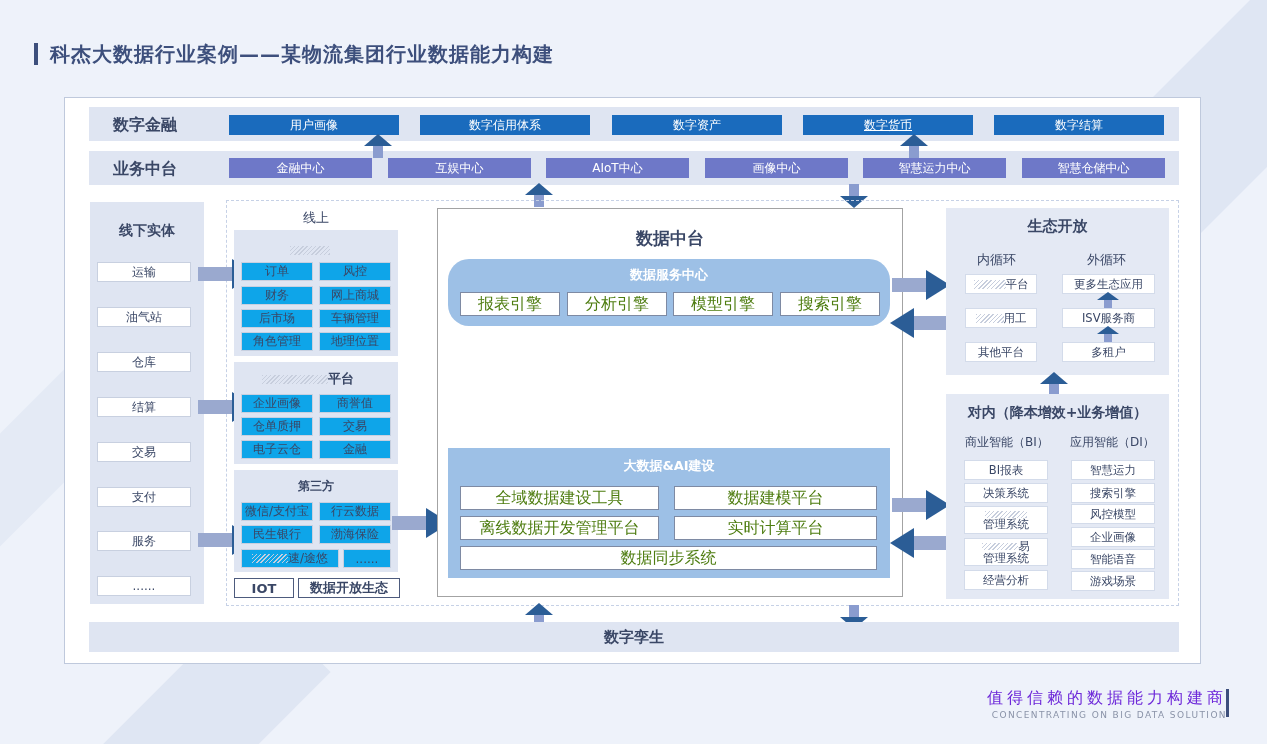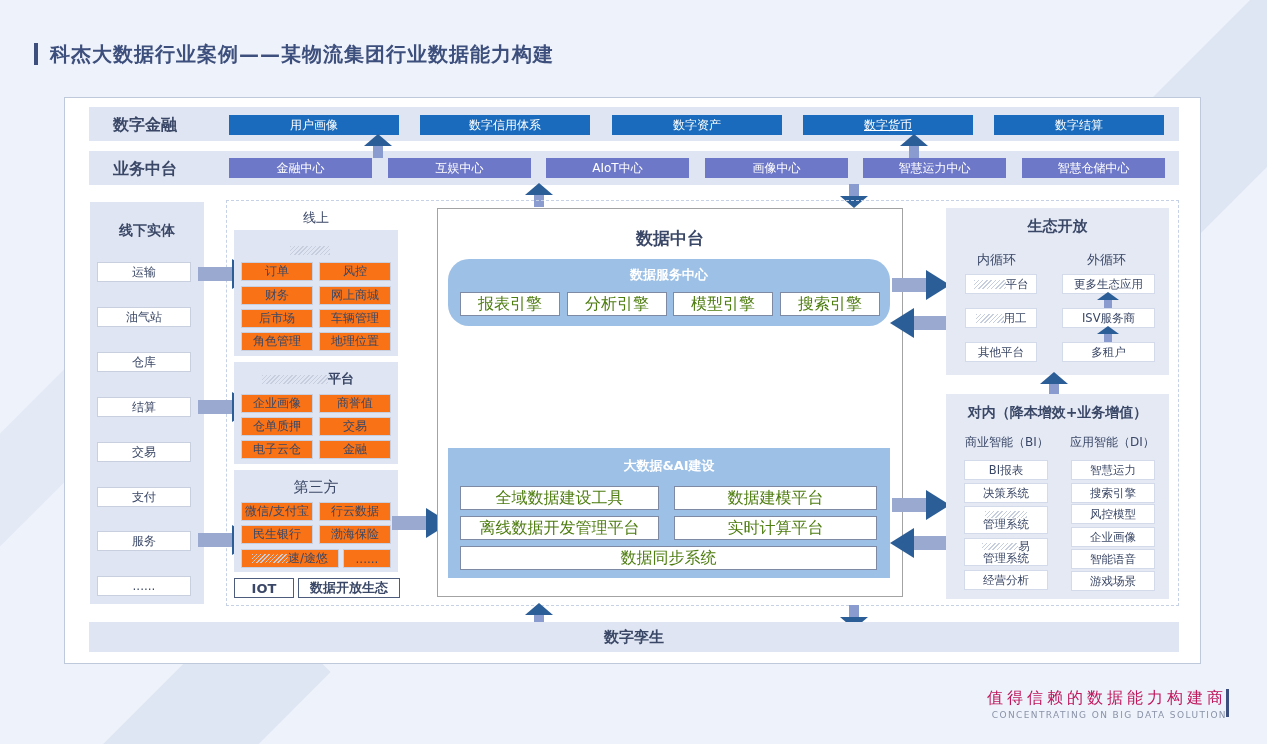--- a/index.html
+++ b/index.html
@@ -37,26 +37,26 @@
 
   .offline { position: absolute; left: 90px; top: 202px; width: 114px; height: 402px; background: #dfe5f2; }
   .offline .hd { position: absolute; left: 0; width: 100%; top: 20px; text-align: center; font-weight: bold; font-size: 14px; }
   .off-item {
     position: absolute; left: 7px; width: 94px; height: 20px; background: #fff; border: 1px solid #c8d0e0;
     font-size: 12px; display: flex; align-items: center; justify-content: center; color: #3a4766;
   }
 
   .sub-area { position: absolute; background: #dfe5f2; }
   .cell {
-    position: absolute; background: #f97316; border: 1px solid #c8d0e0; font-size: 12px;
+    position: absolute; background: #0ea5e9; border: 1px solid #c8d0e0; font-size: 12px;
     display: flex; align-items: center; justify-content: center; color: #3a4766; white-space: nowrap;
   }
   .masked { display: inline-block; width: 40px; height: 9px;
     background: repeating-linear-gradient(135deg, #c7cedd 0 1px, transparent 1px 3px); vertical-align: middle; }
-  .sub-hd { position: absolute; font-size: 15px; font-weight: normal; text-align: center; }
+  .sub-hd { position: absolute; font-size: 12px; font-weight: bold; text-align: center; }
 
   .dc-box { position: absolute; left: 437px; top: 208px; width: 466px; height: 389px; background: #fff; border: 1px solid #a3a3a3; }
   .dc-title { position: absolute; left: 0; width: 100%; top: 18px; text-align: center; font-weight: bold; font-size: 17px; color: #3a4766; }
   .dc-sec { position: absolute; left: 10px; width: 442px; background: #9dc0e6; }
   .dc-sec .sh { position: absolute; left: 0; width: 100%; text-align: center; color: #fff; font-weight: bold; font-size: 13px; }
   .dc-cell {
     position: absolute; height: 24px; background: #fff; border: 1px solid #7e8aa3; font-size: 16px;
     display: flex; align-items: center; justify-content: center; color: #4d7c0f;
   }
 
@@ -68,21 +68,21 @@
   }
   .eco-col { position: absolute; font-size: 13px; color: #3a4766; }
 
   .twin { position: absolute; left: 89px; top: 622px; width: 1090px; height: 30px; background: #dfe5f2;
     display: flex; align-items: center; justify-content: center; font-weight: bold; font-size: 15px; }
 
   .iot-btn { position: absolute; height: 20px; background: #fff; border: 1.5px solid #4d5b7d;
     font-weight: bold; font-size: 13px; display: flex; align-items: center; justify-content: center; color: #3a4766; }
 
   .footer { position: absolute; right: 40px; top: 688px; text-align: right; }
-  .footer .cn { font-size: 16px; color: #be185d; letter-spacing: 4px; }
+  .footer .cn { font-size: 16px; color: #6d28d9; letter-spacing: 4px; }
   .footer .en { font-size: 9px; color: #8a93a8; letter-spacing: 1.4px; margin-top: 1px; }
   .footer-bar { position: absolute; left: 1226px; top: 689px; width: 3px; height: 28px; background: #3d4f7c; }
 </style>
 </head>
 <body>
 
 <div class="deco deco-tr"></div>
 <div class="deco deco-bl"></div>
 <div class="deco deco-l"></div>
 

